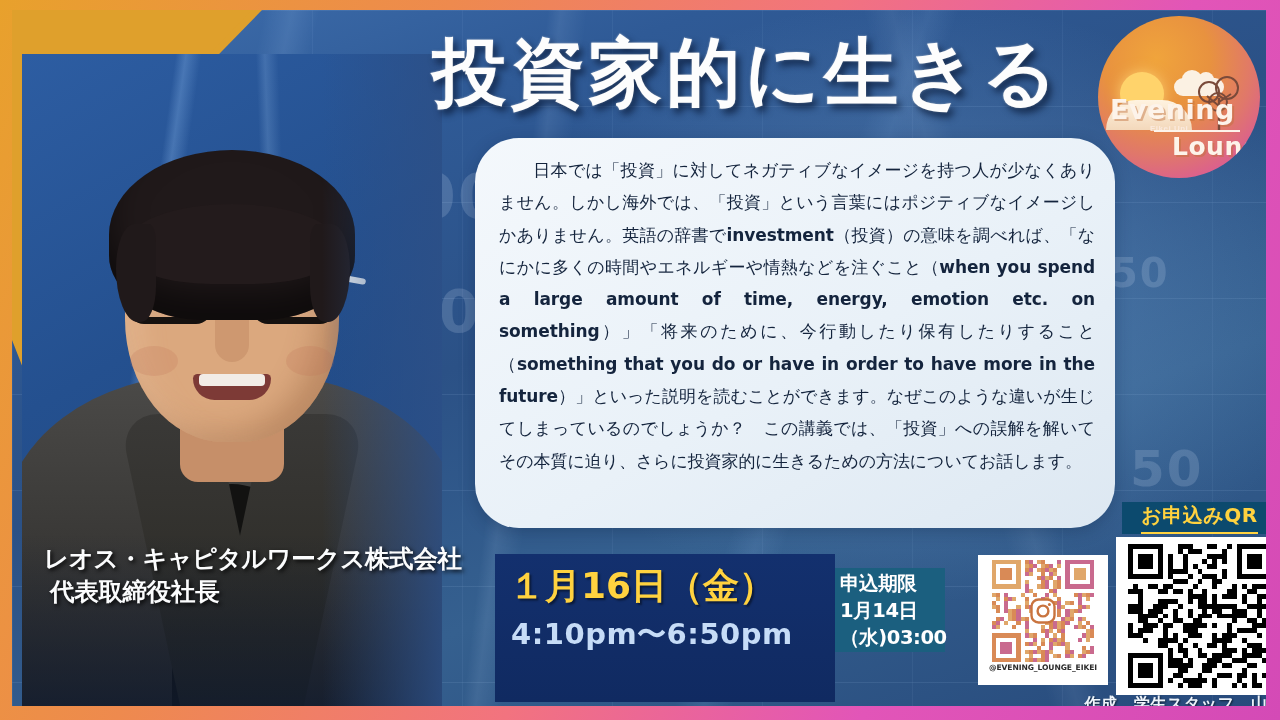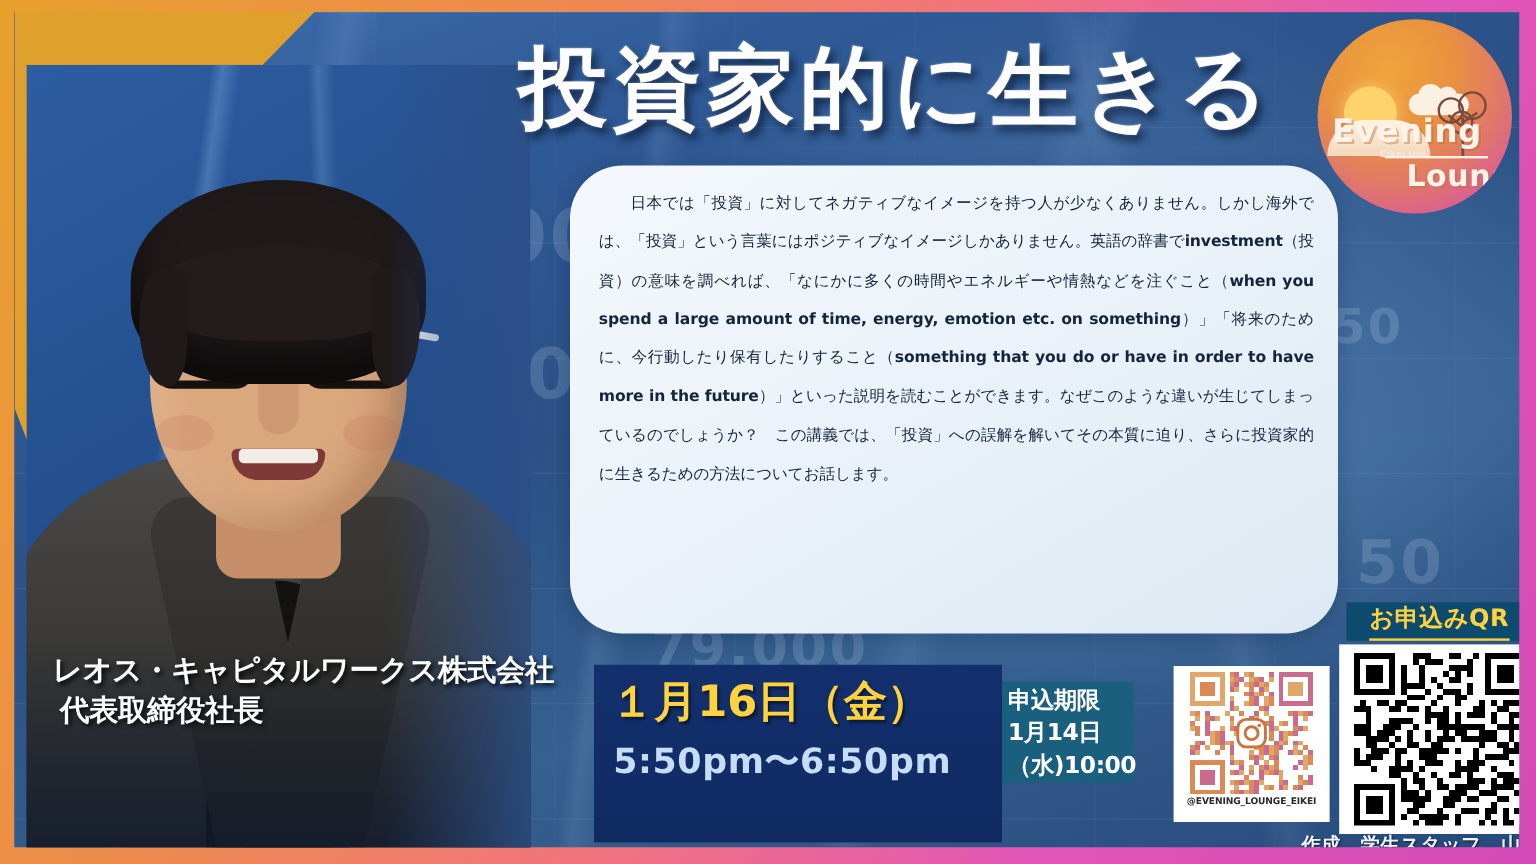--- a/index.html
+++ b/index.html
@@ -159,21 +159,21 @@
   
   .bubble{
     position:absolute; left:463px; top:128px; width:640px; height:390px;
     background:linear-gradient(150deg,#f4f8fc 0%,#e9f1f8 55%,#dde8f2 100%);
     border-radius:44px;
     box-shadow:0 4px 16px rgba(10,30,60,.28);
     padding:16px 20px 10px 24px;
   }
   .bubble p{
     font-family:"DejaVu Sans","Liberation Sans",sans-serif;
-    font-size:13px; line-height:32.3px; color:#14243d; text-align:justify;
+    font-size:17px; line-height:32.3px; color:#14243d; text-align:justify;
     text-indent:1em; letter-spacing:-.1px;
   }
   .bubble b{ font-weight:700; }
 
   
   .datebox{
     position:absolute; left:483px; top:544px; width:340px; height:148px;
     background:linear-gradient(180deg,#13306e 0%,#102a61 100%);
   }
   .d-date{
@@ -245,21 +245,20 @@
 
     <div class="bg-base"></div>
     <div class="bg-grid"></div>
     <div class="bg-streak"></div>
     <div class="bg-glow"></div>
 
     <div class="bg-num" style="left:330px;top:150px;font-size:62px;">5.00</div>
     <div class="bg-num" style="left:318px;top:268px;font-size:58px;">7.50</div>
     <div class="bg-num" style="left:1080px;top:240px;font-size:40px;">:50</div>
     <div class="bg-num" style="left:1118px;top:430px;font-size:50px;">50</div>
-    <div class="bg-num" style="left:530px;top:505px;font-size:44px;">79.000</div>
     <div class="bg-num" style="left:860px;top:120px;font-size:46px;">3.50</div>
     <div class="bg-num" style="left:940px;top:330px;font-size:40px;">0.50</div>
 
     <div class="wedge2"></div>
     <div class="wedge"></div>
 
     <div class="photo">
       <div class="ph-bg"></div>
       <div class="body-suit"></div>
       <div class="shirt"></div>
@@ -308,28 +307,28 @@
       <div class="lg-rule"></div>
       <div class="lg-l">Lounge</div>
     </div>
 
     <div class="bubble">
       <p><span id="copy">　日本では「投資」に対してネガティブなイメージを持つ人が少なくありません。しかし海外では、「投資」という言葉にはポジティブなイメージしかありません。英語の辞書で<b>investment</b>（投資）の意味を調べれば、「なにかに多くの時間やエネルギーや情熱などを注ぐこと（<b>when you spend a large amount of time, energy, emotion etc. on something</b>）」「将来のために、今行動したり保有したりすること（<b>something that you do or have in order to have more in the future</b>）」といった説明を読むことができます。なぜこのような違いが生じてしまっているのでしょうか？　この講義では、「投資」への誤解を解いてその本質に迫り、さらに投資家的に生きるための方法についてお話します。</span></p>
     </div>
 
     <div class="datebox">
       <div class="d-date">１月16日（金）</div>
-      <div class="d-time">5:50pm〜6:50pm</div>
+      <div class="d-time">4:10pm〜6:50pm</div>
 
     </div>
 
     <div class="deadline">
       <div>申込期限</div>
       <div>1月14日</div>
-      <div>（水)10:00</div>
+      <div>（水)03:00</div>
     </div>
 
     <div class="qr-label">
       <span>お申込みQR</span>
     </div>
 
     <div class="qr-main">
       <svg id="qrmain" viewBox="0 0 29 29" shape-rendering="crispEdges" width="154" height="144">
           <rect width="29" height="29" fill="#fff"></rect>
           <rect x="10" y="0" width="1" height="1" fill="#000"></rect>

